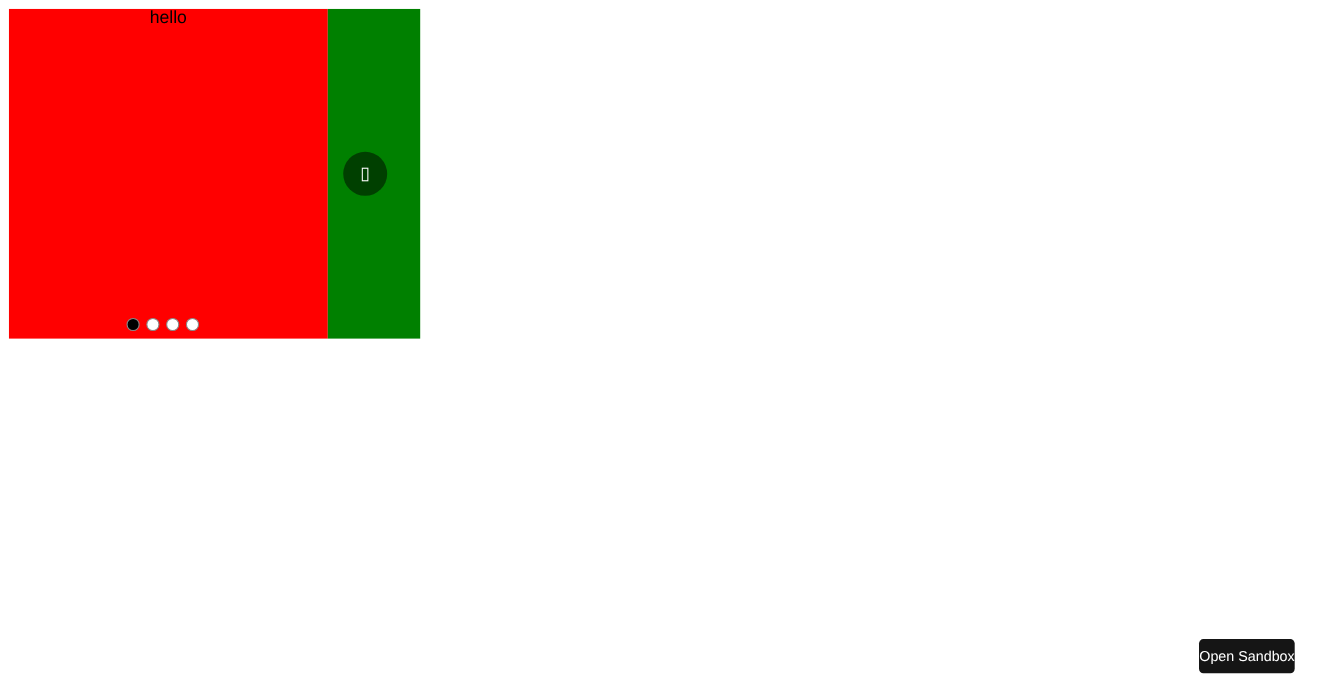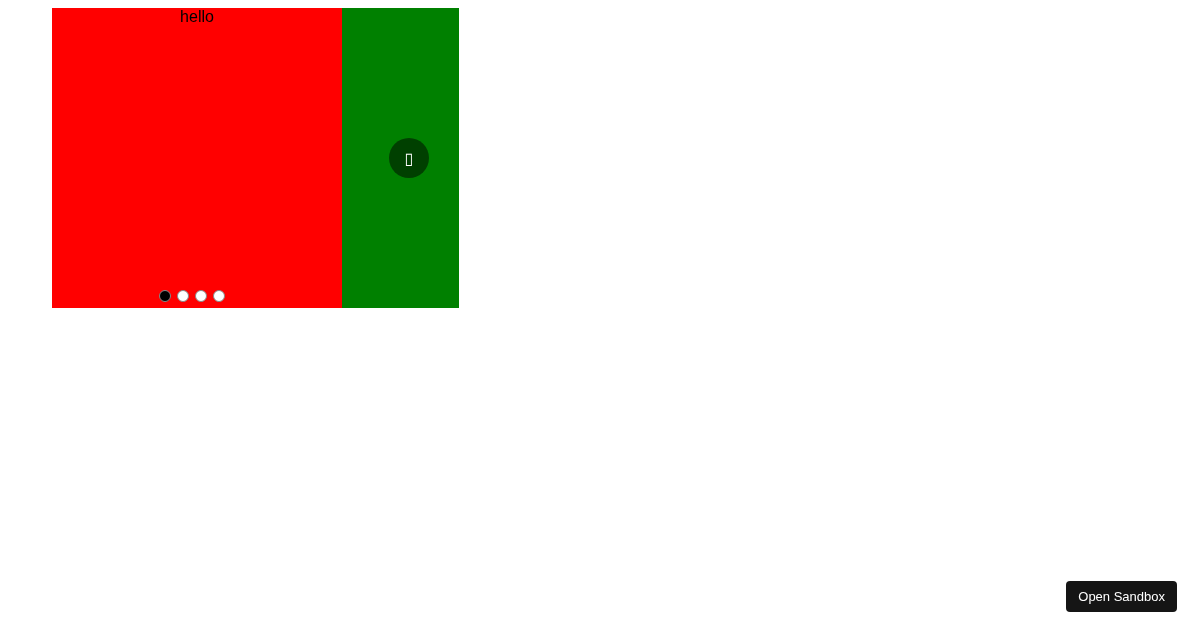--- a/index.html
+++ b/index.html
@@ -11,24 +11,23 @@
       font-family: Arial, sans-serif;
       background: #ffffff;
       width: 1200px;
       height: 630px;
       position: relative;
     }
     .carousel-container {
       position: absolute;
       left: 8px;
       top: 8px;
-      width: 407px;
+      width: 374px;
       height: 300px;
       overflow: hidden;
-      margin-left: 44px;
     }
     .slides-wrapper {
       display: flex;
       height: 100%;
     }
     .slide {
       flex-shrink: 0;
       height: 100%;
       text-align: center;
       font-size: 16px;
@@ -88,21 +87,21 @@
       background: #000000;
     }
     .sandbox-button {
       position: absolute;
       bottom: 18px;
       right: 23px;
       background: #151515;
       color: #ffffff;
       border: none;
       border-radius: 4px;
-      padding: 8px 12px;
+      padding: 8px 0;
       font-size: 13px;
       cursor: pointer;
       font-family: Arial, sans-serif;
     }
   </style>
 </head>
 <body>
 
 <div class="carousel-container">
   <div class="slides-wrapper">

